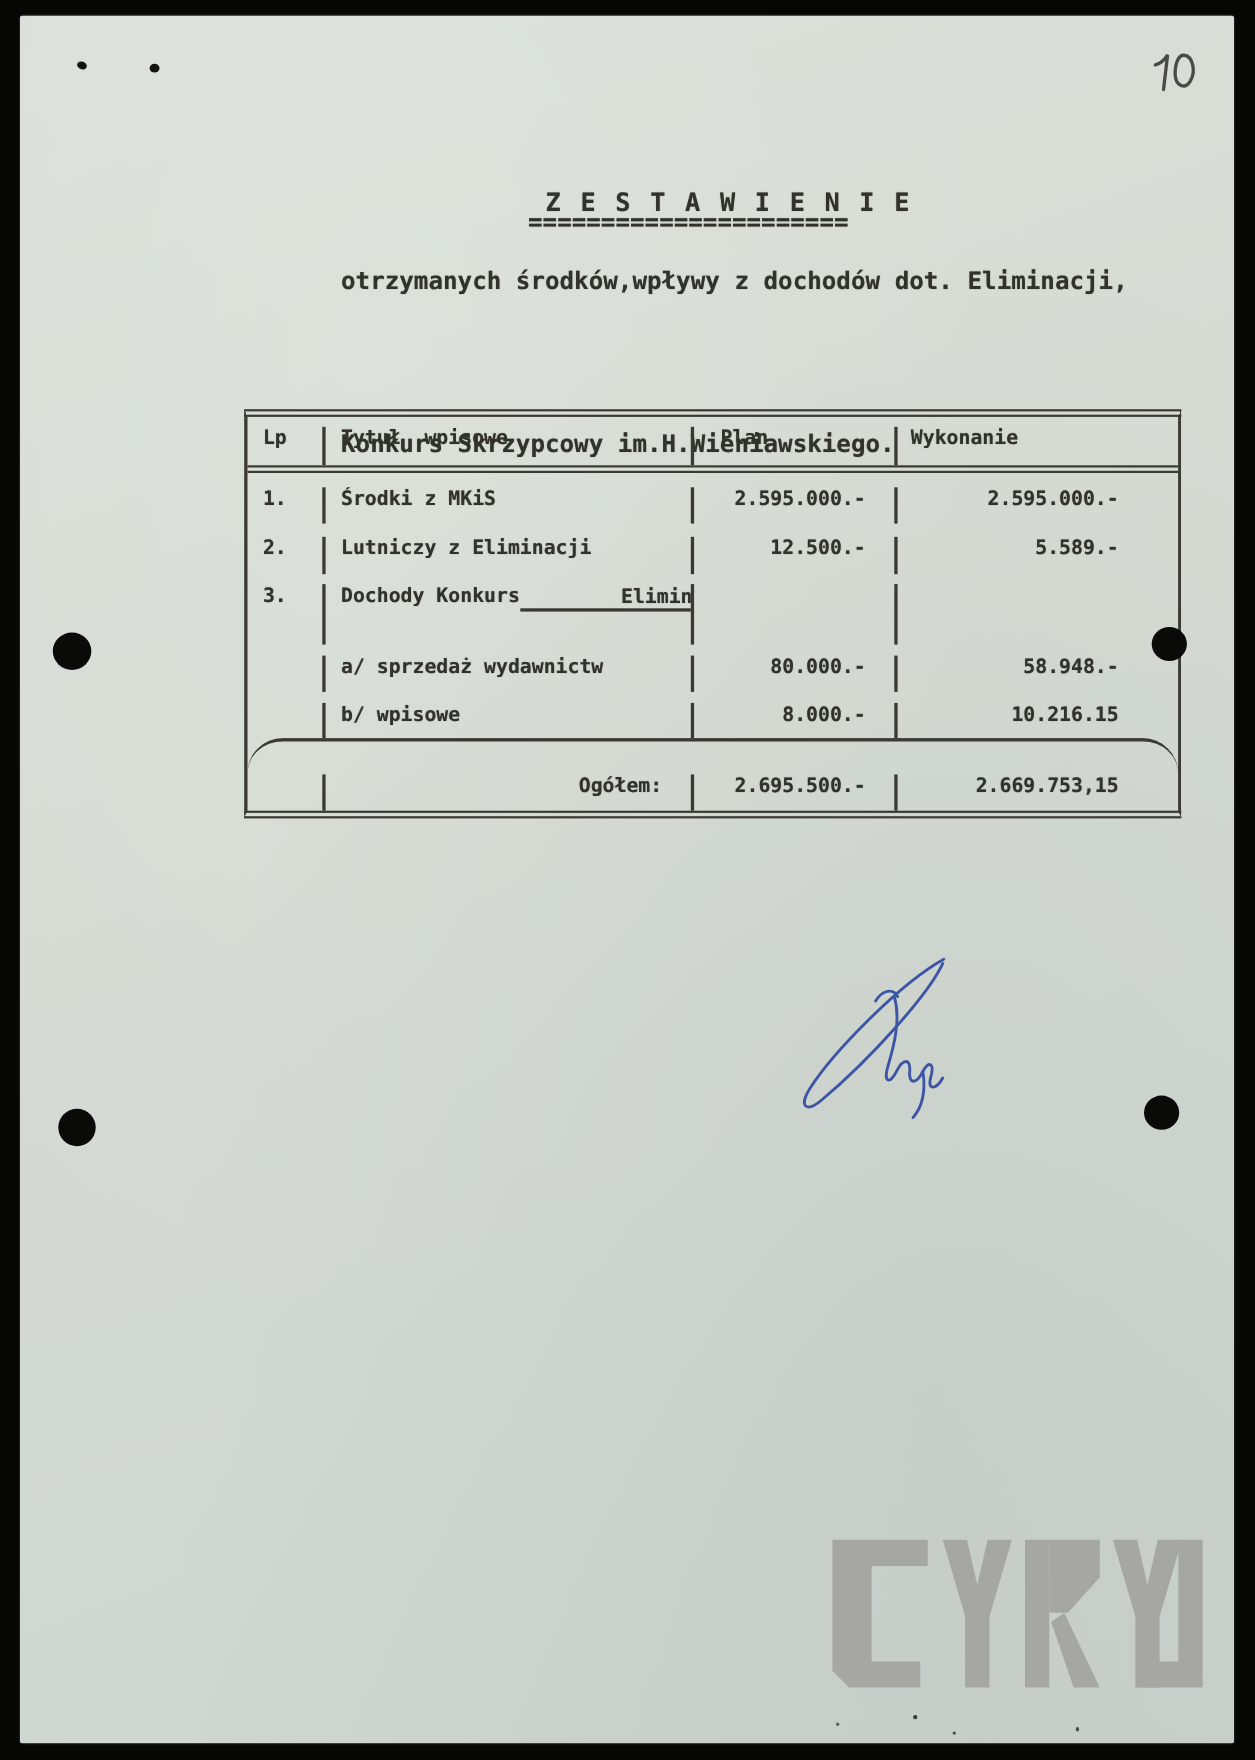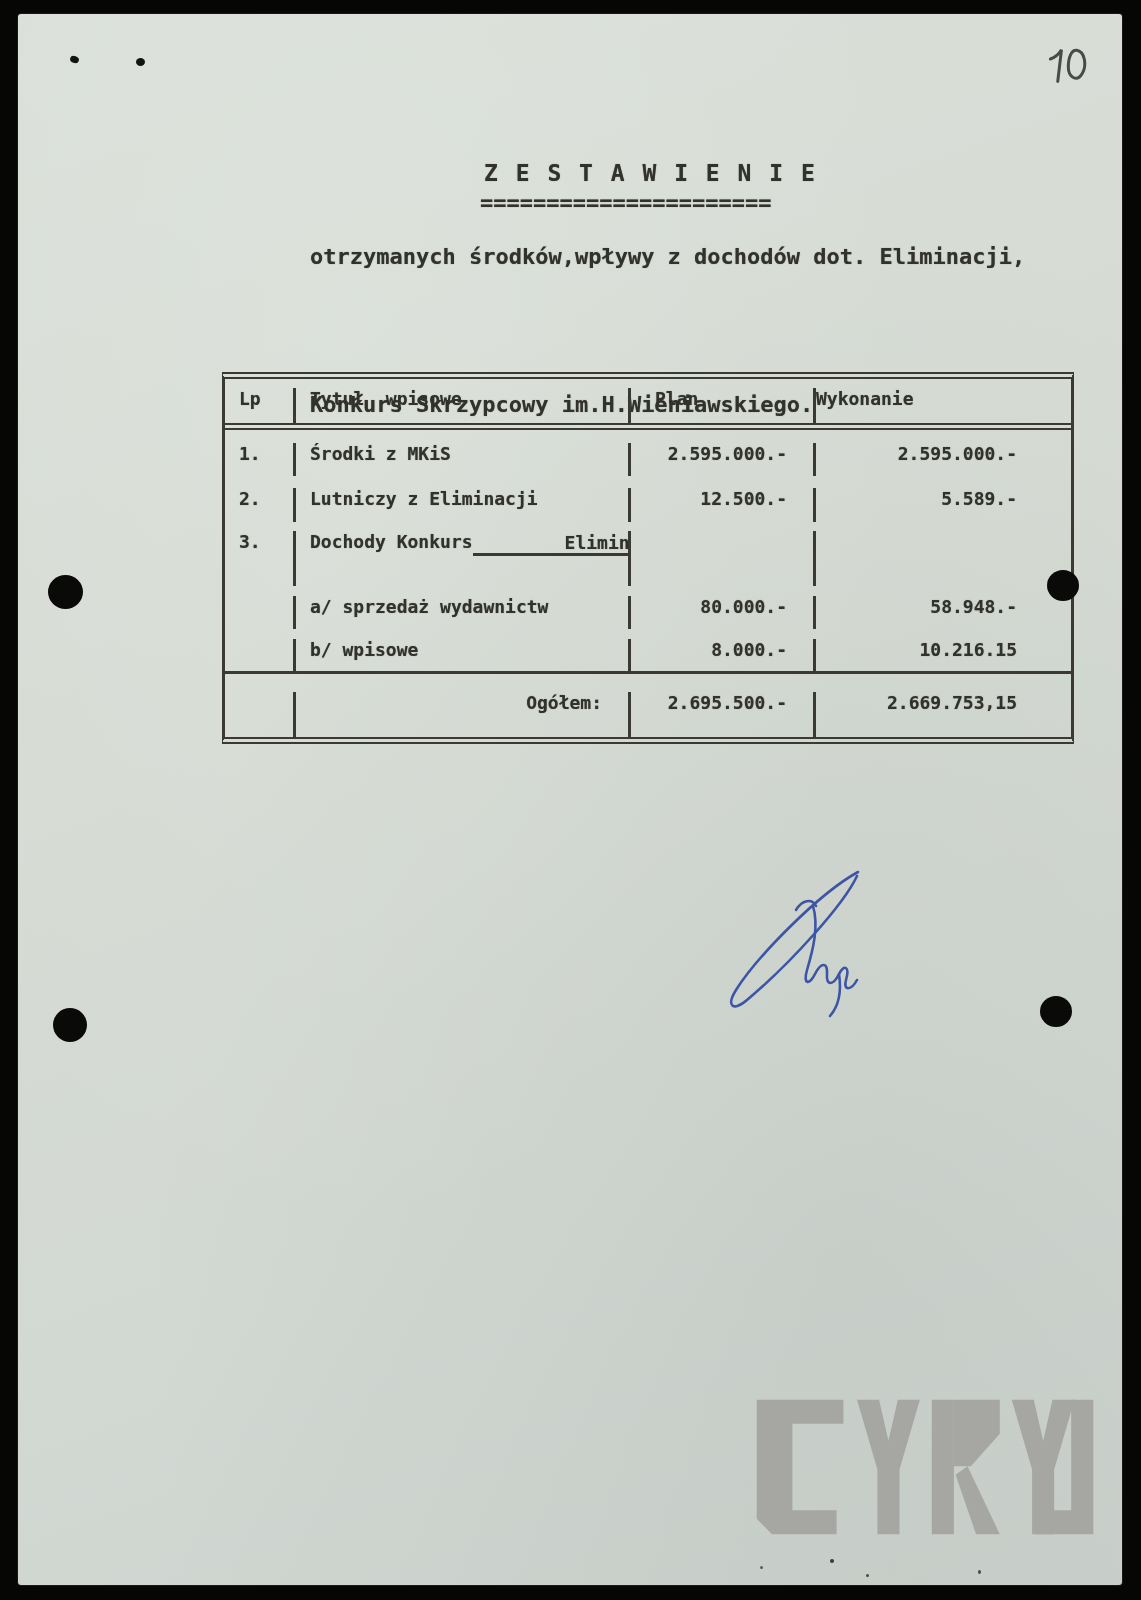--- a/index.html
+++ b/index.html
@@ -22,21 +22,21 @@
   
   .speck{position:absolute;border-radius:50%;background:#13130f;}
   .speck-a{left:52px;top:42px;width:9px;height:7px;transform:rotate(20deg);}
   .speck-b{left:118px;top:44px;width:9px;height:8px;}
   .speck-s1{left:812px;top:1545px;width:4px;height:4px;opacity:.8;}
   .speck-s2{left:848px;top:1560px;width:3px;height:3px;opacity:.7;}
   .speck-s3{left:960px;top:1556px;width:3px;height:4px;opacity:.7;}
   .speck-s4{left:742px;top:1552px;width:3px;height:3px;opacity:.6;}
   
   .title{
-    position:absolute;left:462px;top:142px;margin:4px;
+    position:absolute;left:462px;top:142px;margin:16px;
     font-size:23px;font-weight:bold;letter-spacing:2px;white-space:pre;
   }
   .title-underline{
     position:absolute;left:462px;top:176px;font-size:22px;font-weight:bold;
     letter-spacing:0;white-space:pre;
   }
   
   .intro{position:absolute;left:292px;top:224px;margin:0;font-size:22px;font-weight:bold;line-height:37px;white-space:pre;}
   
   .dtable{
@@ -46,29 +46,29 @@
     font-size:18px;font-weight:bold;
   }
   .trow{display:flex;box-sizing:border-box;}
   .cell{box-sizing:border-box;white-space:pre;overflow:hidden;}
   .c-lp{width:68px;padding-left:14px;}
   .c-title{width:335px;border-left:3px solid #3a3a33;padding-left:14px;}
   .c-plan{width:185px;border-left:3px solid #3a3a33;}
   .c-wyk{flex:1;border-left:3px solid #3a3a33;}
   .thead{height:51px;border-bottom:7px double #3a3a33;padding-top:9px;}
   .thead .c-plan{padding-left:24px;}
-  .thead .c-wyk{padding-left:0;}
+  .thead .c-wyk{padding-left:12px;}
   .rbody .c-plan{text-align:right;padding-right:26px;}
   .rbody .c-wyk{text-align:right;padding-right:54px;}
   .row-1{height:46px;padding-top:13px;}
   .row-2{height:46px;padding-top:12px;}
   .row-3{height:64px;padding-top:9px;}
   .row-a{height:43px;padding-top:10px;}
   .row-b{height:42px;padding-top:10px;}
-  .row-total{height:66px;border-top:3px solid #3a3a33;padding-top:18px;}
+  .row-total{height:66px;border-top:3px solid #3a3a33;padding-top:30px;border-radius:32px;}
   .row-total .c-title{text-align:right;padding-right:26px;}
   .subline{display:inline-block;padding-left:92px;border-bottom:3px solid #3a3a33;margin-top:1px;}
   .two-line{display:flex;align-items:flex-start;}
   
   .hole{position:absolute;border-radius:50%;background:#0a0a08;}
   .hole-l1{left:30px;top:561px;width:35px;height:34px;}
   .hole-r1{left:1029px;top:556px;width:32px;height:31px;}
   .hole-l2{left:35px;top:994px;width:34px;height:34px;}
   .hole-r2{left:1022px;top:982px;width:32px;height:31px;}
   

